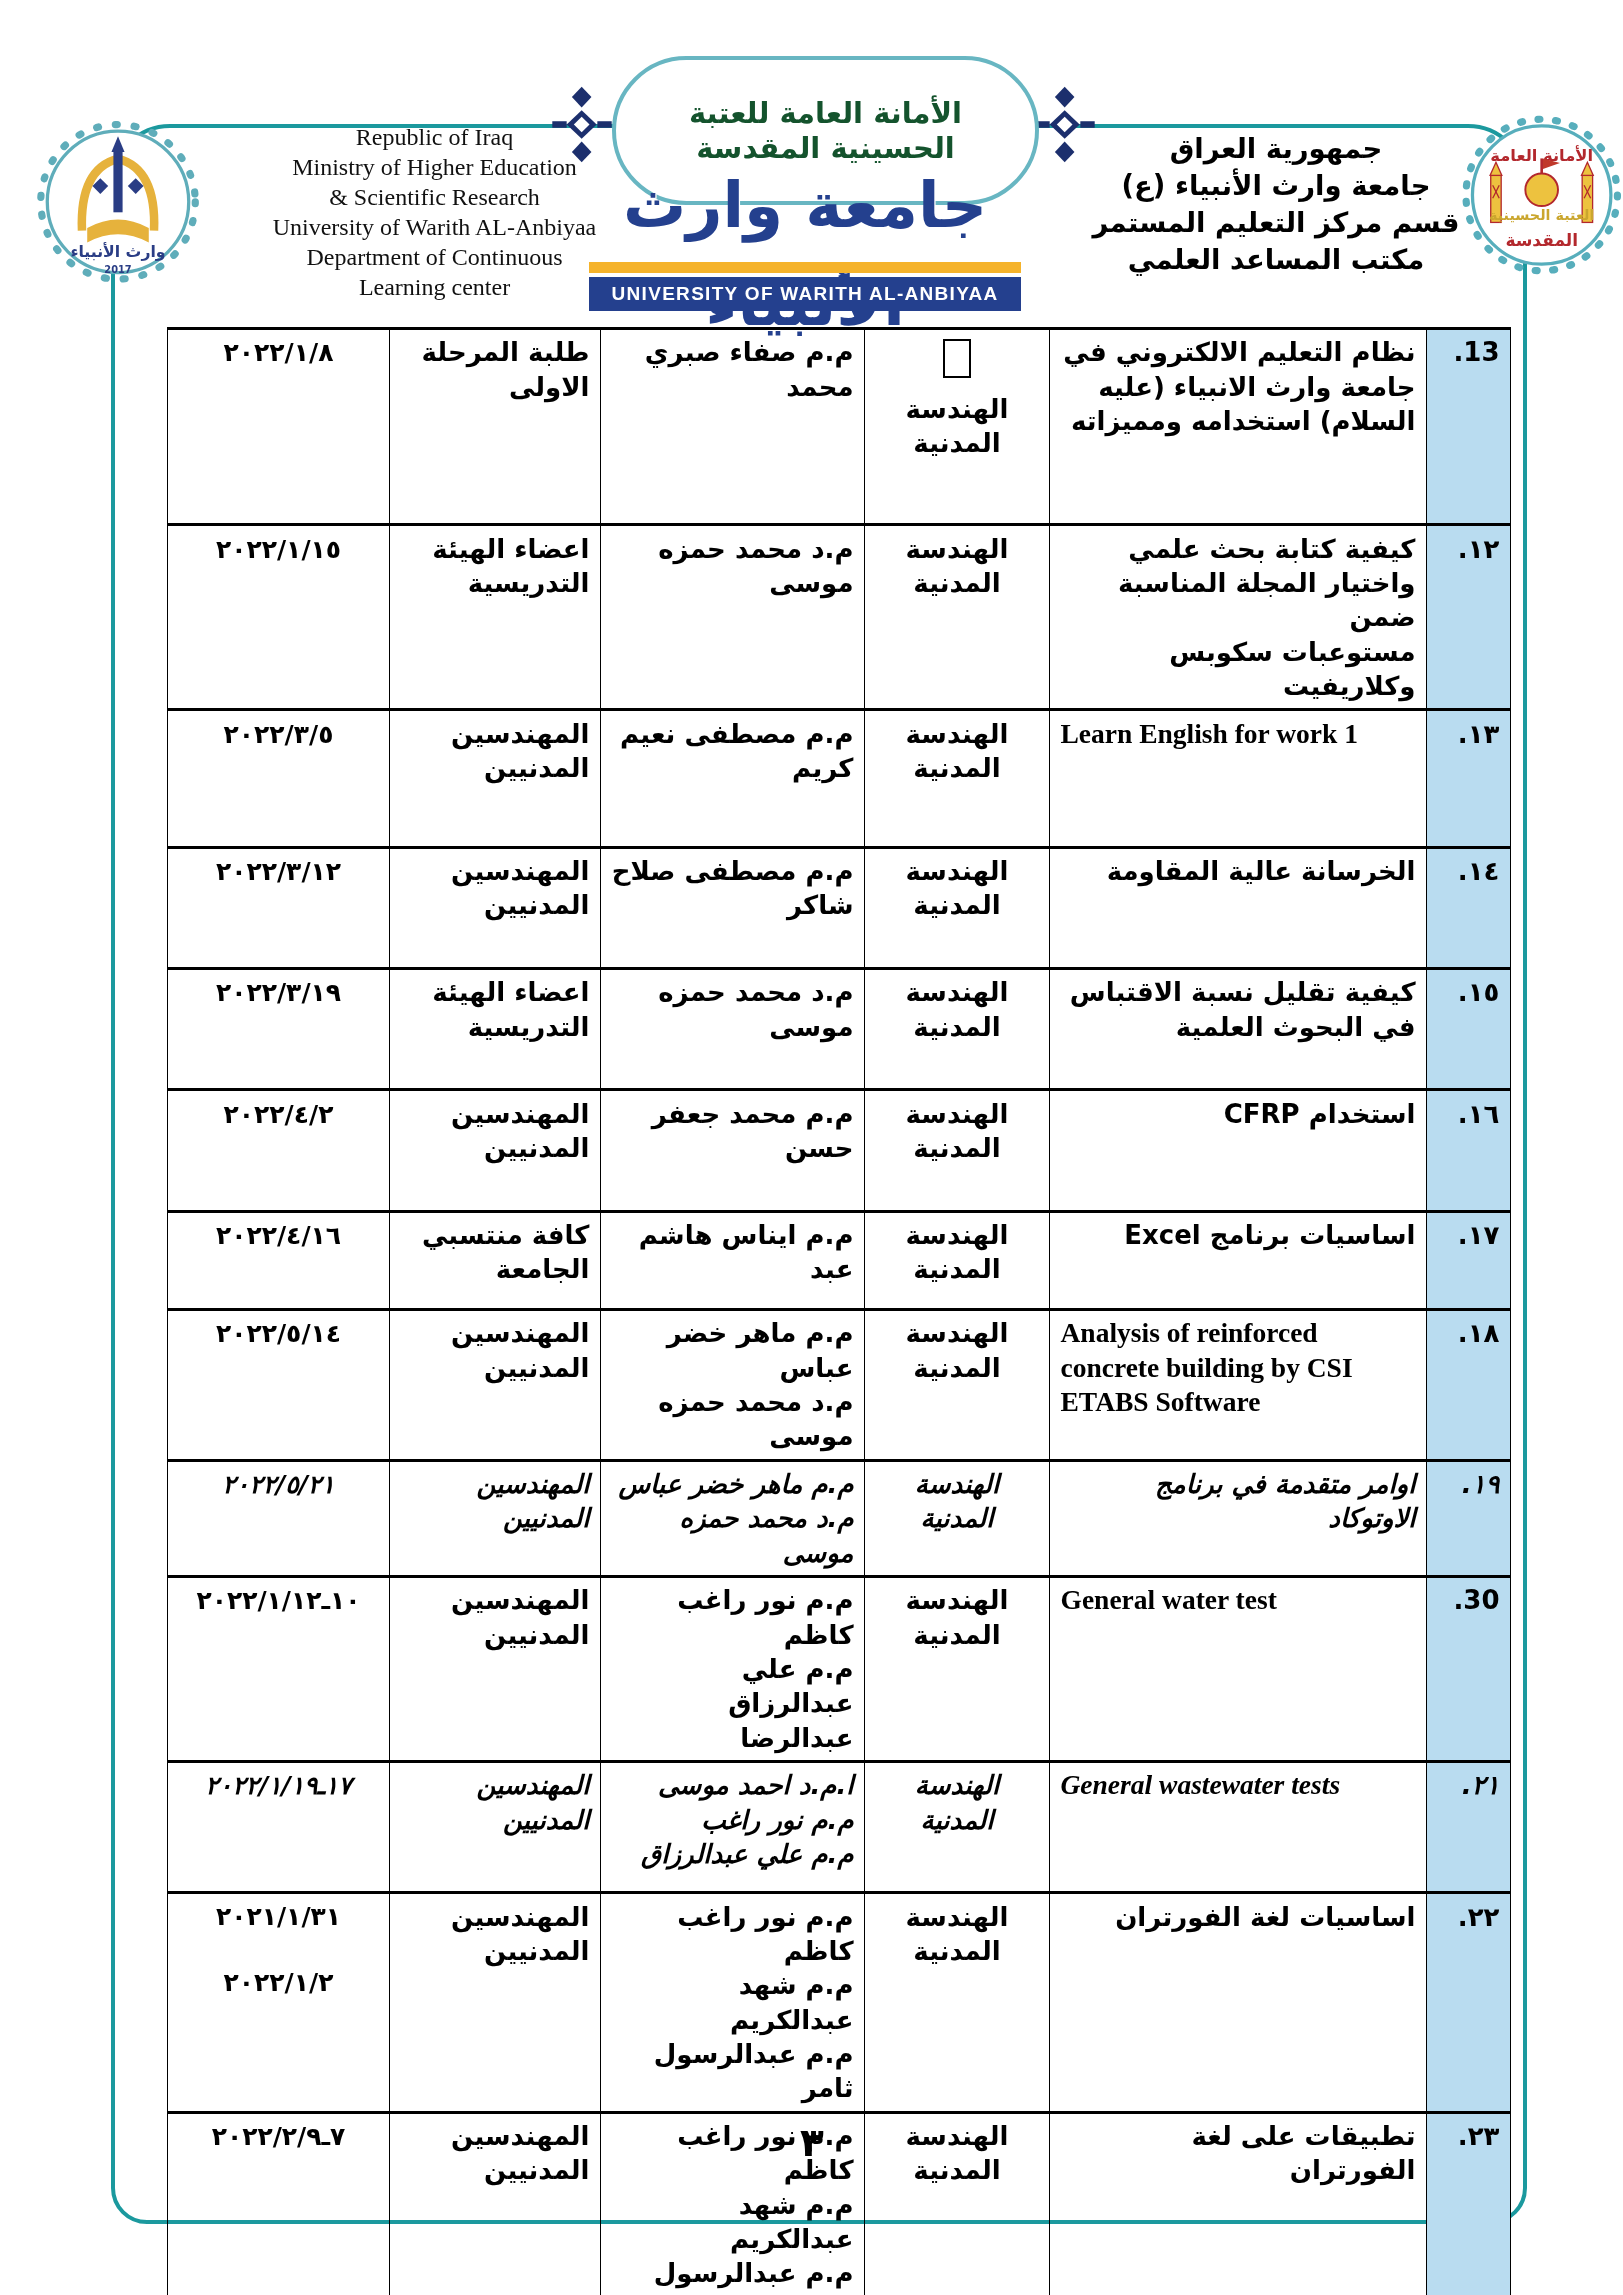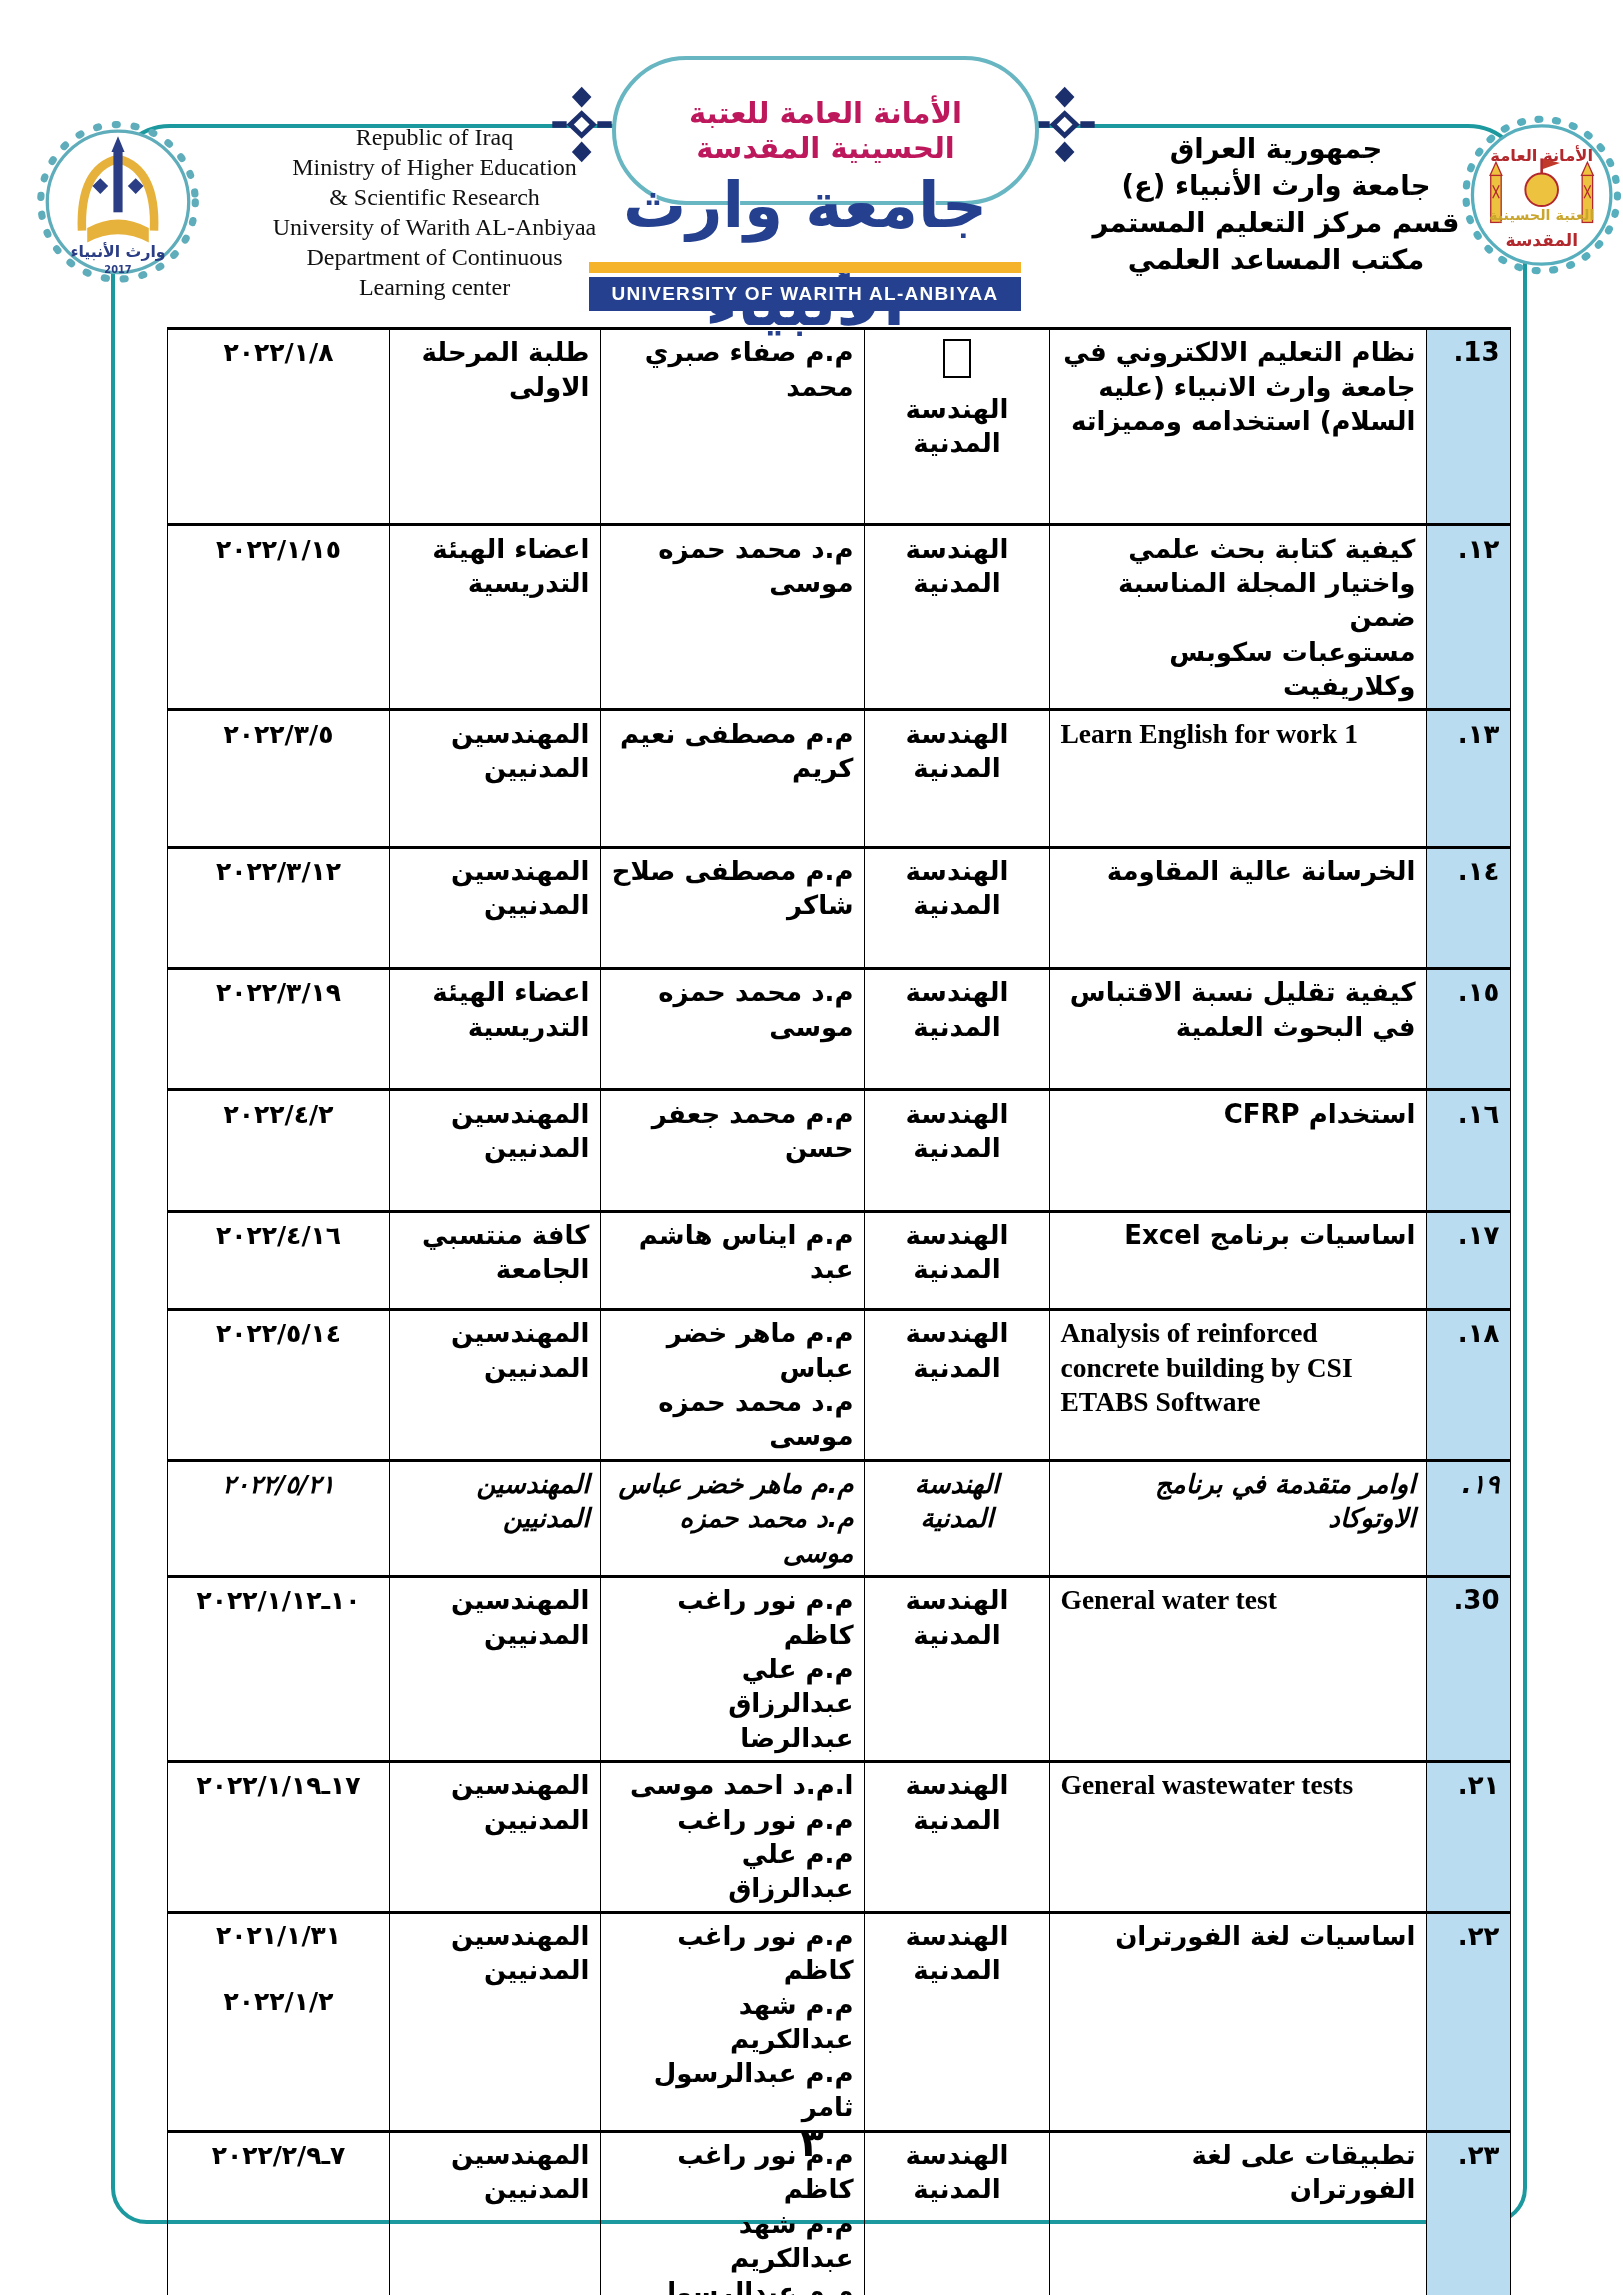--- a/index.html
+++ b/index.html
@@ -6,21 +6,21 @@
   .page{position:relative;width:1624px;height:2295px;background:#fff;overflow:hidden;
         font-family:"DejaVu Sans",sans-serif;}
 
   
   .frame{position:absolute;left:111px;top:124px;width:1408px;height:2092px;
          border:4.6px solid #1b999e;border-radius:59px 59px 36px 36px;}
 
   
   .capsule{position:absolute;left:612px;top:56px;width:419px;height:141px;background:#fff;
            border:4.6px solid #68b6c2;border-radius:79px;display:flex;align-items:center;justify-content:center;z-index:5;}
-  .capsule-text{direction:rtl;text-align:center;color:#be185d;font-weight:bold;font-size:29px;line-height:1.2;padding:0 22px;}
+  .capsule-text{direction:rtl;text-align:center;color:#14532d;font-weight:bold;font-size:29px;line-height:1.2;padding:0 22px;}
 
   .knot{position:absolute;top:85px;width:62px;height:79px;z-index:4;}
   .knot.left{left:551px;}
   .knot.right{left:1034px;}
 
   
   .eng-block{position:absolute;left:186px;top:122px;width:497px;text-align:center;
              font-family:"Liberation Serif",serif;font-size:24px;line-height:30px;color:#111;z-index:3;}
   .ar-block{position:absolute;left:1060px;top:130px;width:432px;direction:rtl;text-align:center;
             font-weight:bold;font-size:27.5px;line-height:37px;color:#000;z-index:3;}
@@ -51,21 +51,21 @@
   td.c-instr{text-align:right;}
   td.c-aud{text-align:right;}
   td.c-date{text-align:center;}
   .dv{direction:ltr;unicode-bidi:bidi-override;display:inline-block;font-size:25px;white-space:pre-line;}
   .tofu{display:inline-block;width:23.6px;height:35px;border:2px solid #000;margin:3.9px 0 5.2px 0;}
 
   
   tr.r0 td{height:183px;} tr.r1 td{height:141px;} tr.r2 td{height:124px;}
   tr.r3 td{height:108px;} tr.r4 td{height:108px;} tr.r5 td{height:108px;}
   tr.r6 td{height:85px;} tr.r7 td{height:118px;} tr.r8 td{height:98px;font-style:italic;}
-  tr.r9 td{height:121px;margin-top:39px;} tr.r10 td{height:118px;} tr.r11 td{height:167px;}
+  tr.r9 td{height:121px;margin-top:39px;} tr.r10 td{height:118px;font-style:italic;} tr.r11 td{height:167px;}
   tr.r12 td{height:157px;}
 
   
   .pageno{position:absolute;left:0;top:2120px;width:1624px;text-align:center;
           font-size:39px;font-weight:bold;color:#000;z-index:3;}
 </style>
 </head>
 <body>
 
 <div class="page">

